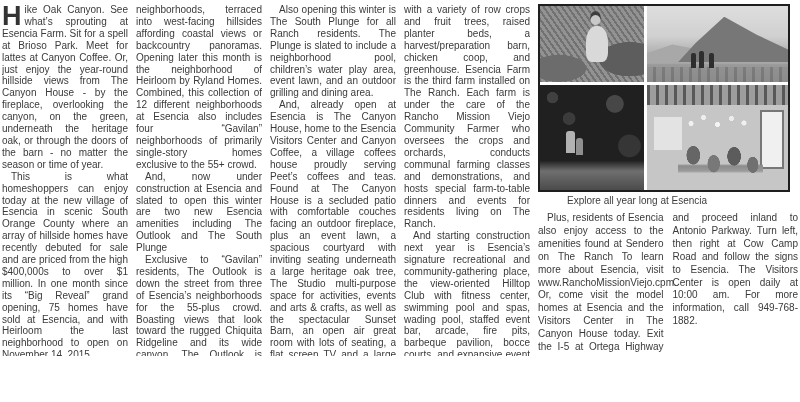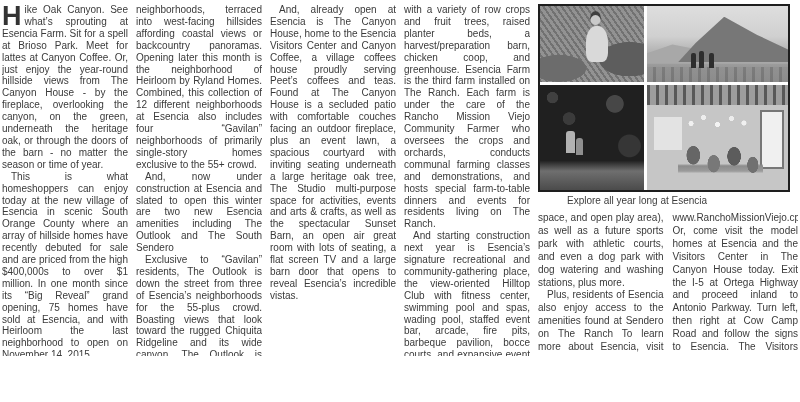--- a/index.html
+++ b/index.html
@@ -112,24 +112,25 @@
 
 <div class="page">
 
   <div class="content">
     <div class="col">
         <p class="para"><span class="dropcap">H</span>ike Oak Canyon. See what’s sprouting at Esencia Farm. Sit for a spell at Brioso Park. Meet for lattes at Canyon Coffee. Or, just enjoy the year-round hillside views from The Canyon House - by the fireplace, overlooking the canyon, on the green, underneath the heritage oak, or through the doors of the barn - no matter the season or time of year.</p>
         <p class="para ind">This is what homeshoppers can enjoy today at the new village of Esencia in scenic South Orange County where an array of hillside homes have recently debuted for sale and are priced from the high $400,000s to over $1 million. In one month since its “Big Reveal” grand opening, 75 homes have sold at Esencia, and with Heirloom the last neighborhood to open on November 14, 2015.</p>
       </div>
     <div class="col">
         <p class="para">neighborhoods, terraced into west-facing hillsides affording coastal views or backcountry panoramas. Opening later this month is the neighborhood of Heirloom by Ryland Homes. Combined, this collection of 12 different neighborhoods at Esencia also includes four “Gavilan” neighborhoods of primarily single-story homes exclusive to the 55+ crowd.</p>
-        <p class="para ind">And, now under construction at Esencia and slated to open this winter are two new Esencia amenities including The Outlook and The South Sendero</p>
+        <p class="para ind">And, now under construction at Esencia and slated to open this winter are two new Esencia amenities including The Outlook and The South Plunge</p>
         <p class="para ind">Exclusive to “Gavilan” residents, The Outlook is down the street from three of Esencia’s neighborhoods for the 55-plus crowd. Boasting views that look toward the rugged Chiquita Ridgeline and its wide canyon, The Outlook is expected to include a covered outdoor great room, a resort-style lap pool with cabanas, a fire pit, and an outdoor dining area with barbeque grills.</p>
       </div>
     <div class="col">
+        <p class="para ind">Also opening this winter is The South Plunge for all Ranch residents. The Plunge is slated to include a neighborhood pool, children’s water play area, event lawn, and an outdoor grilling and dining area.</p>
         <p class="para ind">And, already open at Esencia is The Canyon House, home to the Esencia Visitors Center and Canyon Coffee, a village coffees house proudly serving Peet’s coffees and teas. Found at The Canyon House is a secluded patio with comfortable couches facing an outdoor fireplace, plus an event lawn, a spacious courtyard with inviting seating underneath a large heritage oak tree, The Studio multi-purpose space for activities, events and arts &amp; crafts, as well as the spectacular Sunset Barn, an open air great room with lots of seating, a flat screen TV and a large barn door that opens to reveal Esencia’s incredible vistas.</p>
       </div>
     <div class="col">
         <p class="para">with a variety of row crops and fruit trees, raised planter beds, a harvest/preparation barn, chicken coop, and greenhouse. Esencia Farm is the third farm installed on The Ranch. Each farm is under the care of the Rancho Mission Viejo Community Farmer who oversees the crops and orchards, conducts communal farming classes and demonstrations, and hosts special farm-to-table dinners and events for residents living on The Ranch.</p>
         <p class="para ind">And starting construction next year is Esencia’s signature recreational and community-gathering place, the view-oriented Hilltop Club with fitness center, swimming pool and spas, wading pool, staffed event bar, arcade, fire pits, barbeque pavilion, bocce courts, and expansive event lawn. Additional facilities and amenities planned for Esencia include The Pavilion multi-purpose building (with gymnasium, tot lot, outdoor gathering “movie zone”</p>
       </div>
 
     <div class="right">
       <figure class="collage">
         <div class="photo p1">
@@ -151,18 +152,17 @@
         <div class="photo p4">
           <div class="t4-ceiling"></div>
           <div class="t4-window"></div>
           <div class="t4-door"></div>
           <div class="t4-lights"></div>
           <div class="t4-people"></div>
         </div>
       </figure>
       <div class="caption">Explore all year long at Esencia</div>
       <div class="right-text">
-          <p class="para">space, and open play area), as well as a future sports park with athletic courts, and even a dog park with dog watering and washing stations, plus more.</p>
           <p class="para ind">Plus, residents of Esencia also enjoy access to the amenities found at Sendero on The Ranch To learn more about Esencia, visit www.RanchoMissionViejo.cpm. Or, come visit the model homes at Esencia and the Visitors Center in The Canyon House today. Exit the I-5 at Ortega Highway and proceed inland to Antonio Parkway. Turn left, then right at Cow Camp Road and follow the signs to Esencia. The Visitors Center is open daily at 10:00 am. For more information, call 949-768-1882.</p>
         </div>
     </div>
   </div>
 </div>
 
 </body></html>

